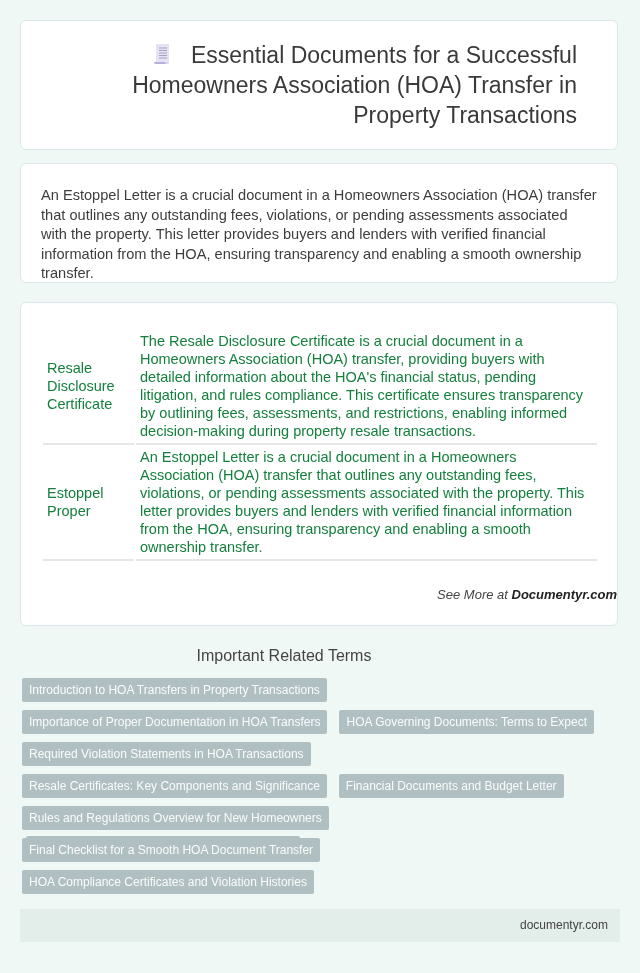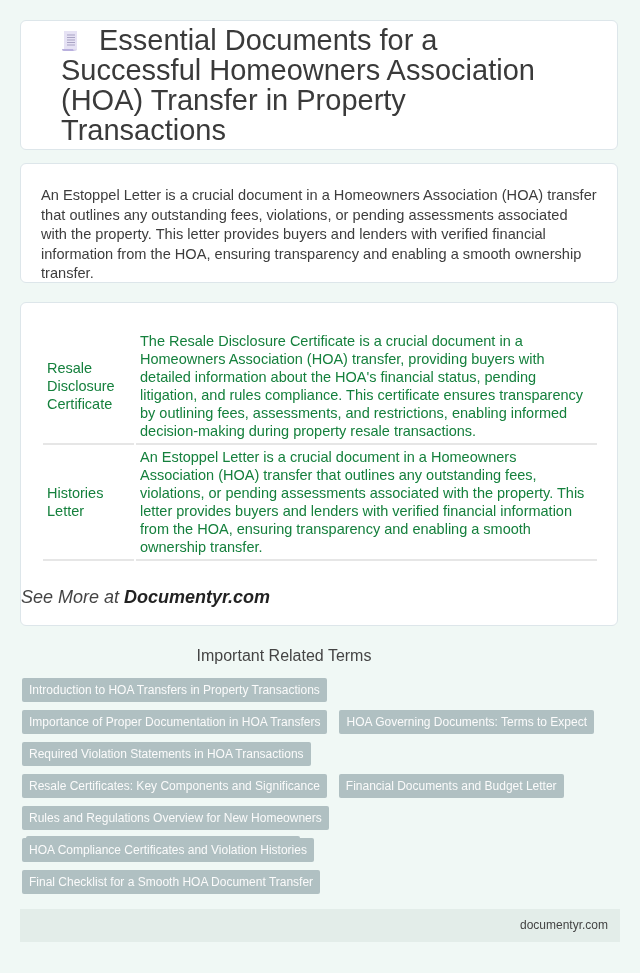--- a/index.html
+++ b/index.html
@@ -15,32 +15,32 @@
     position: absolute;
     left: 20px; width: 598px;
     background: #ffffff;
     border: 1px solid #dde6ea;
     border-radius: 6px;
     box-sizing: border-box;
   }
   .title-card { top: 20px; height: 130px; display: flex; align-items: center; justify-content: center; }
   .title {
     margin: 0; padding: 0 40px;
-    text-align: left;
-    font-size: 29px; line-height: 30px; font-weight: normal; color: #3a3a3a;
+    text-align: right;
+    font-size: 23px; line-height: 30px; font-weight: normal; color: #3a3a3a;
   }
   .doc-icon { display: inline-block; width: 20px; height: 22px; vertical-align: -2px; margin-right: 18px; }
   .summary-card { top: 163px; height: 120px; padding: 22px 20px; }
   .summary { margin: 0; font-size: 14.6px; line-height: 19.5px; color: #3d3d3d; }
   .table-card { top: 302px; height: 324px; padding: 0 20px; }
   table { border-collapse: separate; border-spacing: 2px 0; margin-top: 26px; width: 558px; }
   td { font-size: 14.5px; line-height: 18px; color: #15803d; vertical-align: middle; border-bottom: 2px solid #e6e6e6; }
   td.term { width: 83px; padding: 6px 4px; }
   td.desc { padding: 3px 4px; }
-  .see-more { position: absolute; left: 0; right: 0; top: 284px; text-align: left; font-size: 18px; font-style: italic; color: #444; }
+  .see-more { position: absolute; left: 0; right: 0; top: 284px; text-align: right; font-size: 13px; font-style: italic; color: #444; }
   .see-more b { color: #222; }
   .related-title { position: absolute; top: 647px; left: 0; width: 568px; text-align: center; font-size: 16px; color: #444; }
   .chips { position: absolute; top: 678px; left: 22px; width: 600px; }
   .chip {
     display: inline-block; margin: 0 8px 6px 0;
     background: #b0c0c2; color: #fbfbfb;
     font-size: 12px; line-height: 24px; padding: 0 7px;
     border-radius: 2px; cursor: pointer; white-space: nowrap;
   }
   .chip-row { height: 32px; }
@@ -76,37 +76,37 @@
 </div>
 
 <div class="card table-card">
   <table>
     <tbody>
         <tr>
       <td class="term">Resale Disclosure Certificate</td>
       <td class="desc">The Resale Disclosure Certificate is a crucial document in a Homeowners Association (HOA) transfer, providing buyers with detailed information about the HOA's financial status, pending litigation, and rules compliance. This certificate ensures transparency by outlining fees, assessments, and restrictions, enabling informed decision-making during property resale transactions.</td>
     </tr>
     <tr>
-      <td class="term">Histories Letter</td>
+      <td class="term">Estoppel Proper</td>
       <td class="desc">An Estoppel Letter is a crucial document in a Homeowners Association (HOA) transfer that outlines any outstanding fees, violations, or pending assessments associated with the property. This letter provides buyers and lenders with verified financial information from the HOA, ensuring transparency and enabling a smooth ownership transfer.</td>
     </tr>
   </tbody>
     </table>
   <div class="see-more">
     <span>See More at </span><b>Documentyr.com</b>
   </div>
 </div>
 
 <div class="related-title">Important Related Terms</div>
 
 <div class="chips">
   <div class="chip-row"><span class="chip">Introduction to HOA Transfers in Property Transactions</span></div>
   <div class="chip-row"><span class="chip">Importance of Proper Documentation in HOA Transfers</span><span class="chip" style="margin-left:4px">HOA Governing Documents: Terms to Expect</span></div>
   <div class="chip-row"><span class="chip">Required Violation Statements in HOA Transactions</span></div>
   <div class="chip-row"><span class="chip">Resale Certificates: Key Components and Significance</span><span class="chip" style="margin-left:4px">Financial Documents and Budget Letter</span></div>
   <div class="chip-row"><span class="chip">Rules and Regulations Overview for New Homeowners</span><span class="chip" style="margin-left:4px">Meeting Minutes and Recent Association Notices</span></div>
+  <div class="chip-row"><span class="chip">Final Checklist for a Smooth HOA Document Transfer</span></div>
   <div class="chip-row"><span class="chip">HOA Compliance Certificates and Violation Histories</span></div>
-  <div class="chip-row"><span class="chip">Final Checklist for a Smooth HOA Document Transfer</span></div>
 </div>
 
 <div class="footer">
   <span>documentyr.com</span>
 </div>
 
 </body></html>

